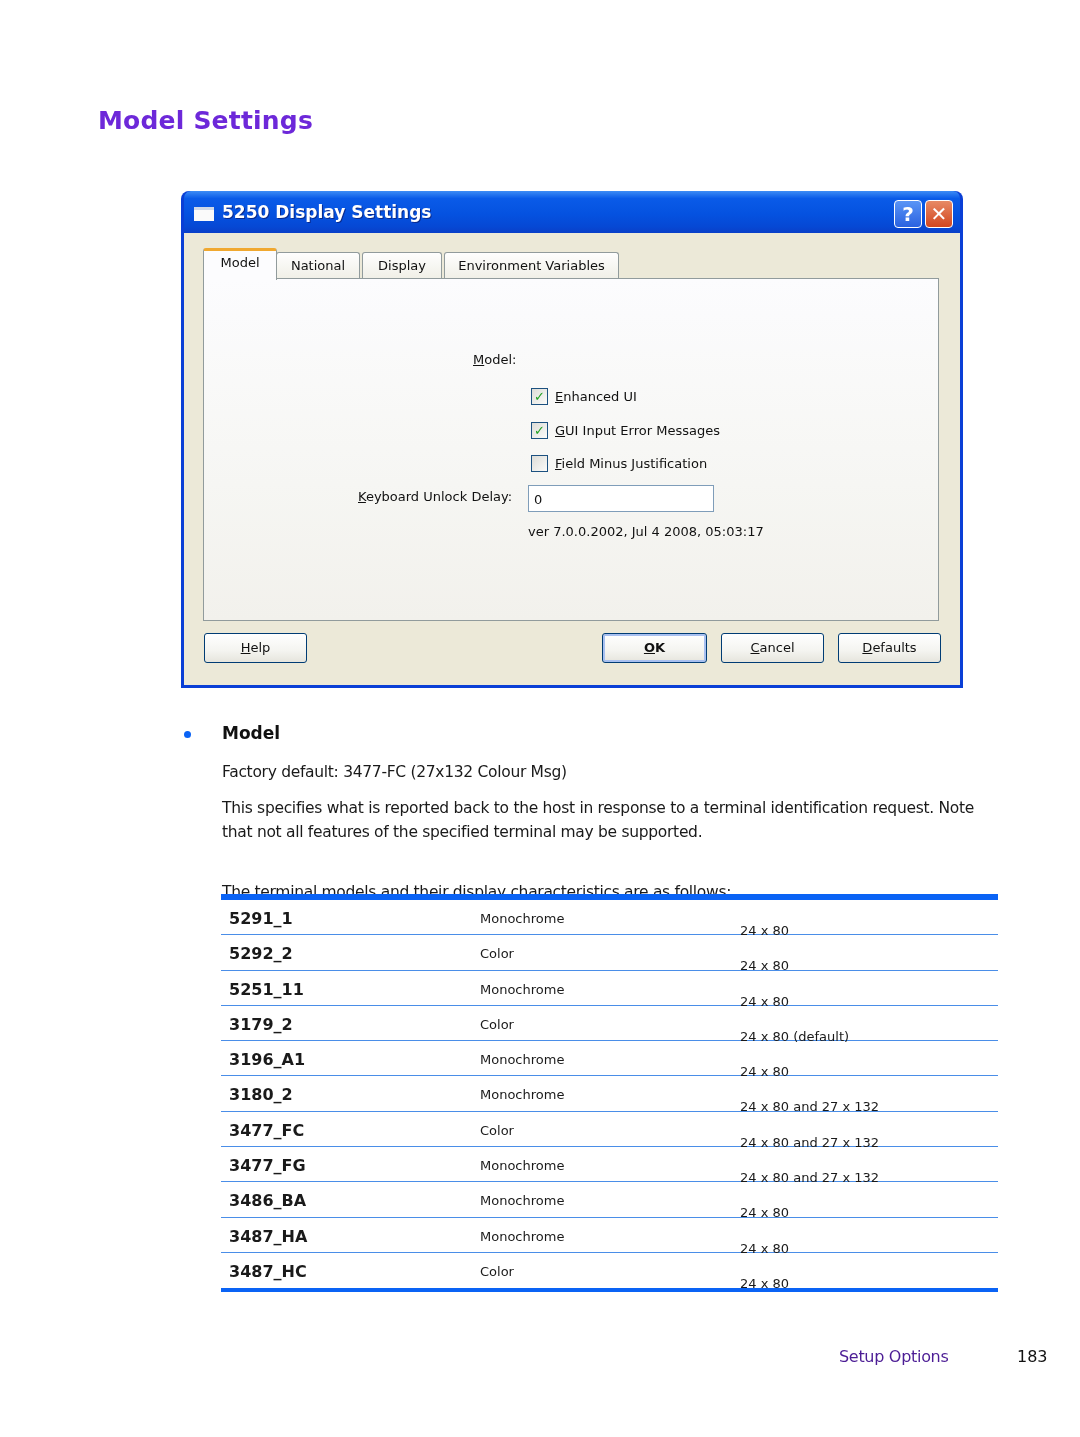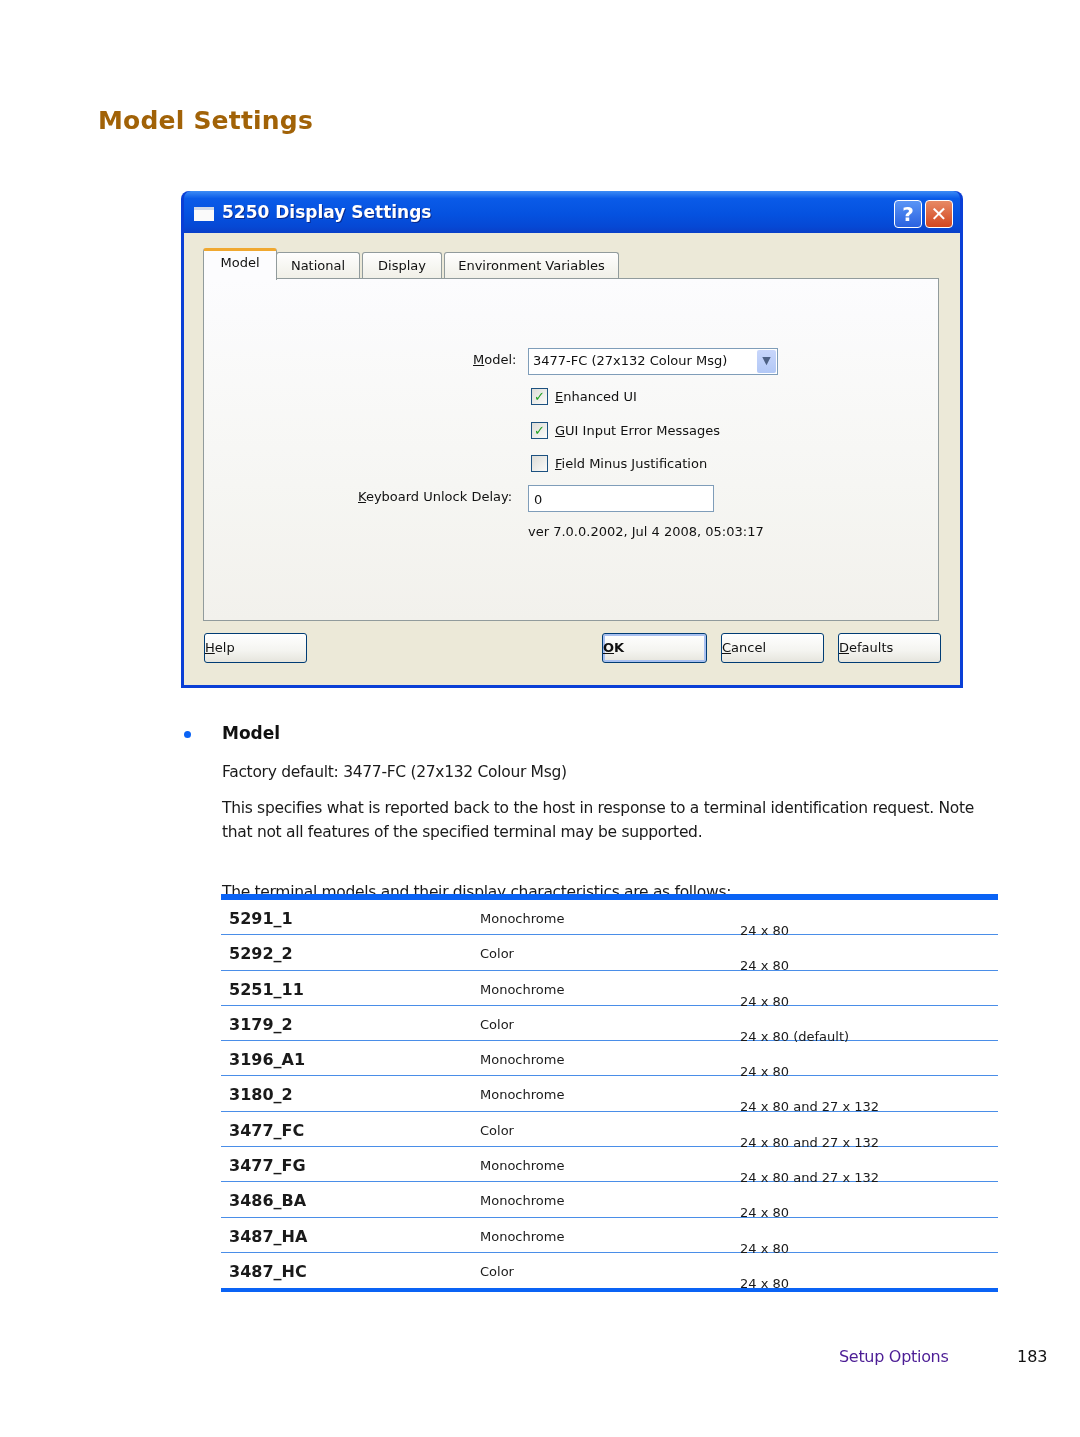--- a/index.html
+++ b/index.html
@@ -2,21 +2,21 @@
 <html><head>
   <meta charset="utf-8">
   <style>
     * { box-sizing: border-box; margin: 0; padding: 0; }
     html, body { width: 1080px; height: 1437px; background: #ffffff; }
     body { position: relative; font-family: "DejaVu Sans", sans-serif; color: #111; overflow: hidden; }
 
     .page-title {
       position: absolute; left: 98px; top: 106px;
       font-family: "DejaVu Sans", sans-serif; font-weight: bold;
-      font-size: 25px; color: #a16207; letter-spacing: 0.2px;
+      font-size: 25px; color: #6d28d9; letter-spacing: 0.2px;
     }
 
     
     .dialog {
       position: absolute; left: 181px; top: 191px; width: 782px; height: 497px;
       background: #0a3fd6; border-radius: 8px 8px 0 0;
       padding: 0 3px 3px 3px;
     }
     .titlebar {
       height: 42px; position: relative;
@@ -80,21 +80,21 @@
     }
     .textfield {
       position: absolute; left: 324px; top: 206px; width: 186px; height: 27px;
       border: 1px solid #7f9db9; background: #fff;
       font-size: 13px; padding: 6px 5px;
     }
     .btn {
       position: absolute; top: 400px; height: 30px;
       border: 1px solid #003c74; border-radius: 3px;
       background: linear-gradient(#ffffff 0%, #f4f4f0 60%, #e6e5dd 100%);
-      font-size: 13px; line-height: 28px; color: #111;
+      font-size: 13px; text-align: center; line-height: 28px; color: #111;
       font-family: "DejaVu Sans", sans-serif;
     }
     .btn.default { box-shadow: inset 0 0 0 2px #a8c0f0; font-weight: bold; }
 
     
     .bullet {
       position: absolute; left: 184px; top: 731px; width: 7px; height: 7px;
       border-radius: 50%; background: #0a63f5;
     }
     .section-h {
@@ -146,24 +146,20 @@
   <div class="client">
     <div class="tabs">
       <div class="tab active" style="left:0; width:74px;">Model</div>
       <div class="tab" style="left:73px; width:84px;">National</div>
       <div class="tab" style="left:159px; width:80px;">Display</div>
       <div class="tab" style="left:241px; width:175px;">Environment Variables</div>
     </div>
 
     <div class="panel">
       <span class="lbl" style="left:269px; top:73px;"><span class="ul">M</span><span>odel:</span></span>
-      <div class="select">
-        <span class="select-val">3477-FC (27x132 Colour Msg)</span>
-        <span class="select-btn">▼</span>
-      </div>
 
       <div class="cb" style="left:327px; top:109px;">✓</div>
       <span class="lbl" style="left:351px; top:110px;"><span class="ul">E</span><span>nhanced UI</span></span>
 
       <div class="cb" style="left:327px; top:143px;">✓</div>
       <span class="lbl" style="left:351px; top:144px;"><span class="ul">G</span><span>UI Input Error Messages</span></span>
 
       <div class="cb" style="left:327px; top:176px;"></div>
       <span class="lbl" style="left:351px; top:177px;"><span class="ul">F</span><span>ield Minus Justification</span></span>
 

